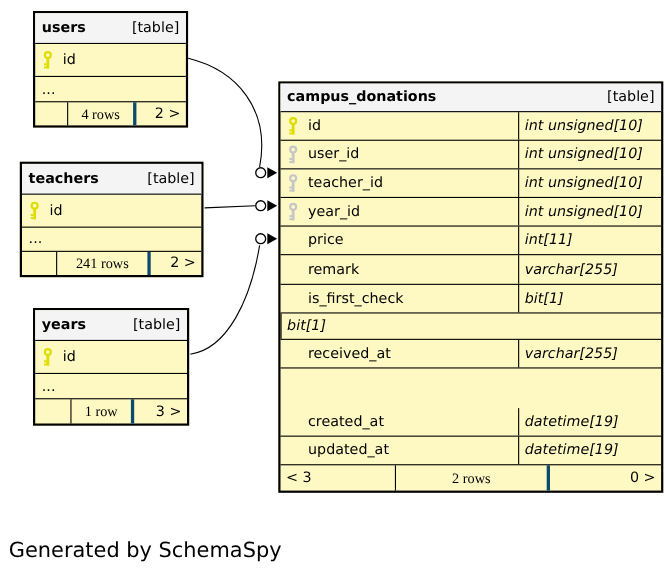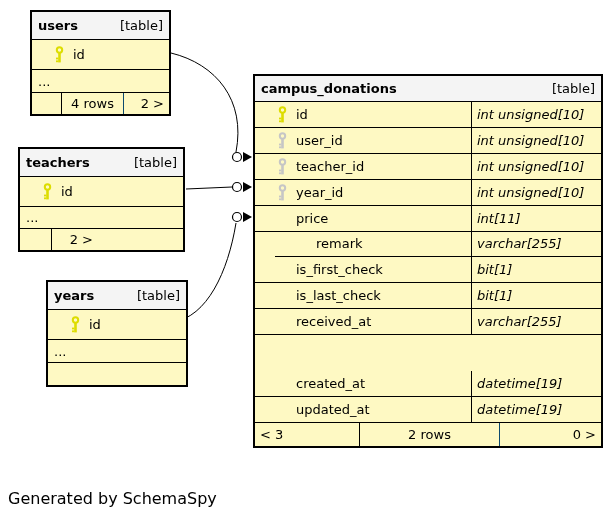--- a/index.html
+++ b/index.html
@@ -14,45 +14,45 @@
   }
   .thead{
     background:#f4f4f4;border-bottom:1px solid #000;
     display:flex;justify-content:space-between;align-items:center;
     padding:0 6px;flex:0 0 auto;box-sizing:border-box;
   }
   .tname{font-weight:bold;}
   .ttag{font-weight:normal;}
   .trow{
     border-bottom:1px solid #000;display:flex;align-items:stretch;
-    box-sizing:border-box;flex:0 0 auto;padding-left:16px;
+    box-sizing:border-box;flex:0 0 auto;
   }
   .trow:last-of-type{border-bottom:1px solid #000;}
   .cell-name{flex:1;display:flex;align-items:center;padding-left:6px;min-width:0;}
   .keyicon{width:11px;margin-right:8px;flex:0 0 auto;display:flex;align-items:center;}
   .keyicon.pk{color:#dddd00;}
   .keyicon.fk{color:#c6c6c6;}
   .keyicon.none{visibility:hidden;}
   .cell-type{
     width:130px;flex:0 0 auto;border-left:1px solid #000;
     display:flex;align-items:center;padding-left:5px;box-sizing:border-box;font-style:italic;
   }
   .ellipsis-row{border-bottom:1px solid #000;display:flex;align-items:center;
     padding-left:6px;box-sizing:border-box;flex:0 0 auto;}
   .tfoot{display:flex;align-items:center;flex:1;box-sizing:border-box;}
   .tfoot .f-cell{height:100%;display:flex;align-items:center;box-sizing:border-box;}
   .f-empty{border-right:1px solid #000;}
   .f-left{padding-left:5px;}
-  .f-mid{flex:1;justify-content:center;border-right:1px solid #0c4a6e;}
+  .f-mid{flex:1;justify-content:center;border-right:3px solid #0c4a6e;font-family:Liberation Serif, serif;}
   .f-right{justify-content:flex-end;padding-right:5px;}
   
   #tbl-campus .trow{flex:1 1 auto;}
   #tbl-campus .tfoot{flex:0 0 23px;}
   #connectors{position:absolute;left:0;top:0;pointer-events:none;}
-  #footer-note{position:absolute;left:8px;top:489px;font-size:16px;}
+  #footer-note{position:absolute;left:8px;top:489px;font-size:19px;}
 </style>
 </head>
 <body>
 
 <svg id="connectors" width="609" height="520" viewBox="0 0 609 520">
 
   <g>
     <path d="M 171 53 C 216 64, 246 100, 236 152" fill="none" stroke="#000" stroke-width="1"></path>
     <circle cx="237" cy="157" r="4.5" fill="#fff" stroke="#000" stroke-width="1.2"></circle>
     <polygon points="243,152 252,157 243,162" fill="#000"></polygon>
@@ -111,43 +111,49 @@
           <rect x="2.0" y="11.6" width="2.4" height="1.8" fill="currentColor"></rect>
           <rect x="2.0" y="14.4" width="2.4" height="1.8" fill="currentColor"></rect>
         </svg>
       </span>
       <span>id</span>
     </div>
   </div>
   <div class="ellipsis-row" style="height:22px;">...</div>
   <div class="tfoot">
     <span class="f-cell f-empty" style="width:32px;"></span>
+    <span class="f-cell f-mid">241 rows</span>
     <span class="f-cell f-right" style="width:46px;">2 &gt;</span>
   </div>
 </div>
 
-<div class="table-box" id="tbl-years" style="left:46px;top:280px;width:142px;height:107px;">
+<div class="table-box" id="tbl-years" style="left:30px;top:280px;width:142px;height:107px;">
   <div class="thead" style="height:28px;">
     <span class="tname">years</span>
     <span class="ttag">[table]</span>
   </div>
   <div class="trow" style="height:30px;">
     <div class="cell-name">
       <span class="keyicon pk">
         <svg width="11" height="17" viewBox="0 0 11 17">
           <circle cx="5.5" cy="4" r="2.7" fill="none" stroke="currentColor" stroke-width="2"></circle>
           <rect x="4.2" y="6.4" width="2.6" height="10" fill="currentColor"></rect>
           <rect x="2.0" y="11.6" width="2.4" height="1.8" fill="currentColor"></rect>
           <rect x="2.0" y="14.4" width="2.4" height="1.8" fill="currentColor"></rect>
         </svg>
       </span>
       <span>id</span>
     </div>
   </div>
   <div class="ellipsis-row" style="height:23px;">...</div>
+  <div class="tfoot">
+    <span class="f-cell f-empty" style="width:33px;"></span>
+    <span class="f-cell f-mid">1 row</span>
+    <span class="f-cell f-right" style="width:48px;">3 &gt;</span>
+  </div>
 </div>
 
 <div class="table-box" id="tbl-campus" style="left:253px;top:74px;width:350px;height:374px;justify-content:space-between;">
   <div class="thead" style="height:26px;">
     <span class="tname">campus_donations</span>
     <span class="ttag">[table]</span>
   </div>
   <div id="campus-rows" style="display:flex;flex-direction:column;flex:1 1 auto;">
       <div class="trow" style="flex: 1 1 auto;">
         <div class="cell-name">
@@ -212,21 +218,21 @@
               <circle cx="5.5" cy="4" r="2.7" fill="none" stroke="currentColor" stroke-width="2"></circle>
               <rect x="4.2" y="6.4" width="2.6" height="10" fill="currentColor"></rect>
               <rect x="2.0" y="11.6" width="2.4" height="1.8" fill="currentColor"></rect>
               <rect x="2.0" y="14.4" width="2.4" height="1.8" fill="currentColor"></rect>
             </svg>
           </span>
           <span>price</span>
         </div>
         <div class="cell-type">int[11]</div>
       </div>
-      <div class="trow" style="flex: 1 1 auto; margin-left: 20px;">
+      <div class="trow" style="flex: 1 1 auto;">
         <div class="cell-name">
           <span class="keyicon none">
             <svg width="11" height="17" viewBox="0 0 11 17">
               <circle cx="5.5" cy="4" r="2.7" fill="none" stroke="currentColor" stroke-width="2"></circle>
               <rect x="4.2" y="6.4" width="2.6" height="10" fill="currentColor"></rect>
               <rect x="2.0" y="11.6" width="2.4" height="1.8" fill="currentColor"></rect>
               <rect x="2.0" y="14.4" width="2.4" height="1.8" fill="currentColor"></rect>
             </svg>
           </span>
           <span>remark</span>
@@ -241,31 +247,20 @@
               <rect x="4.2" y="6.4" width="2.6" height="10" fill="currentColor"></rect>
               <rect x="2.0" y="11.6" width="2.4" height="1.8" fill="currentColor"></rect>
               <rect x="2.0" y="14.4" width="2.4" height="1.8" fill="currentColor"></rect>
             </svg>
           </span>
           <span>is_first_check</span>
         </div>
         <div class="cell-type">bit[1]</div>
       </div>
       <div class="trow" style="flex: 1 1 auto;">
-        <div class="cell-name">
-          <span class="keyicon none">
-            <svg width="11" height="17" viewBox="0 0 11 17">
-              <circle cx="5.5" cy="4" r="2.7" fill="none" stroke="currentColor" stroke-width="2"></circle>
-              <rect x="4.2" y="6.4" width="2.6" height="10" fill="currentColor"></rect>
-              <rect x="2.0" y="11.6" width="2.4" height="1.8" fill="currentColor"></rect>
-              <rect x="2.0" y="14.4" width="2.4" height="1.8" fill="currentColor"></rect>
-            </svg>
-          </span>
-          <span>is_last_check</span>
-        </div>
         <div class="cell-type">bit[1]</div>
       </div>
       <div class="trow" style="flex: 1 1 auto; gap: 28px;">
         <div class="cell-name">
           <span class="keyicon none">
             <svg width="11" height="17" viewBox="0 0 11 17">
               <circle cx="5.5" cy="4" r="2.7" fill="none" stroke="currentColor" stroke-width="2"></circle>
               <rect x="4.2" y="6.4" width="2.6" height="10" fill="currentColor"></rect>
               <rect x="2.0" y="11.6" width="2.4" height="1.8" fill="currentColor"></rect>
               <rect x="2.0" y="14.4" width="2.4" height="1.8" fill="currentColor"></rect>

